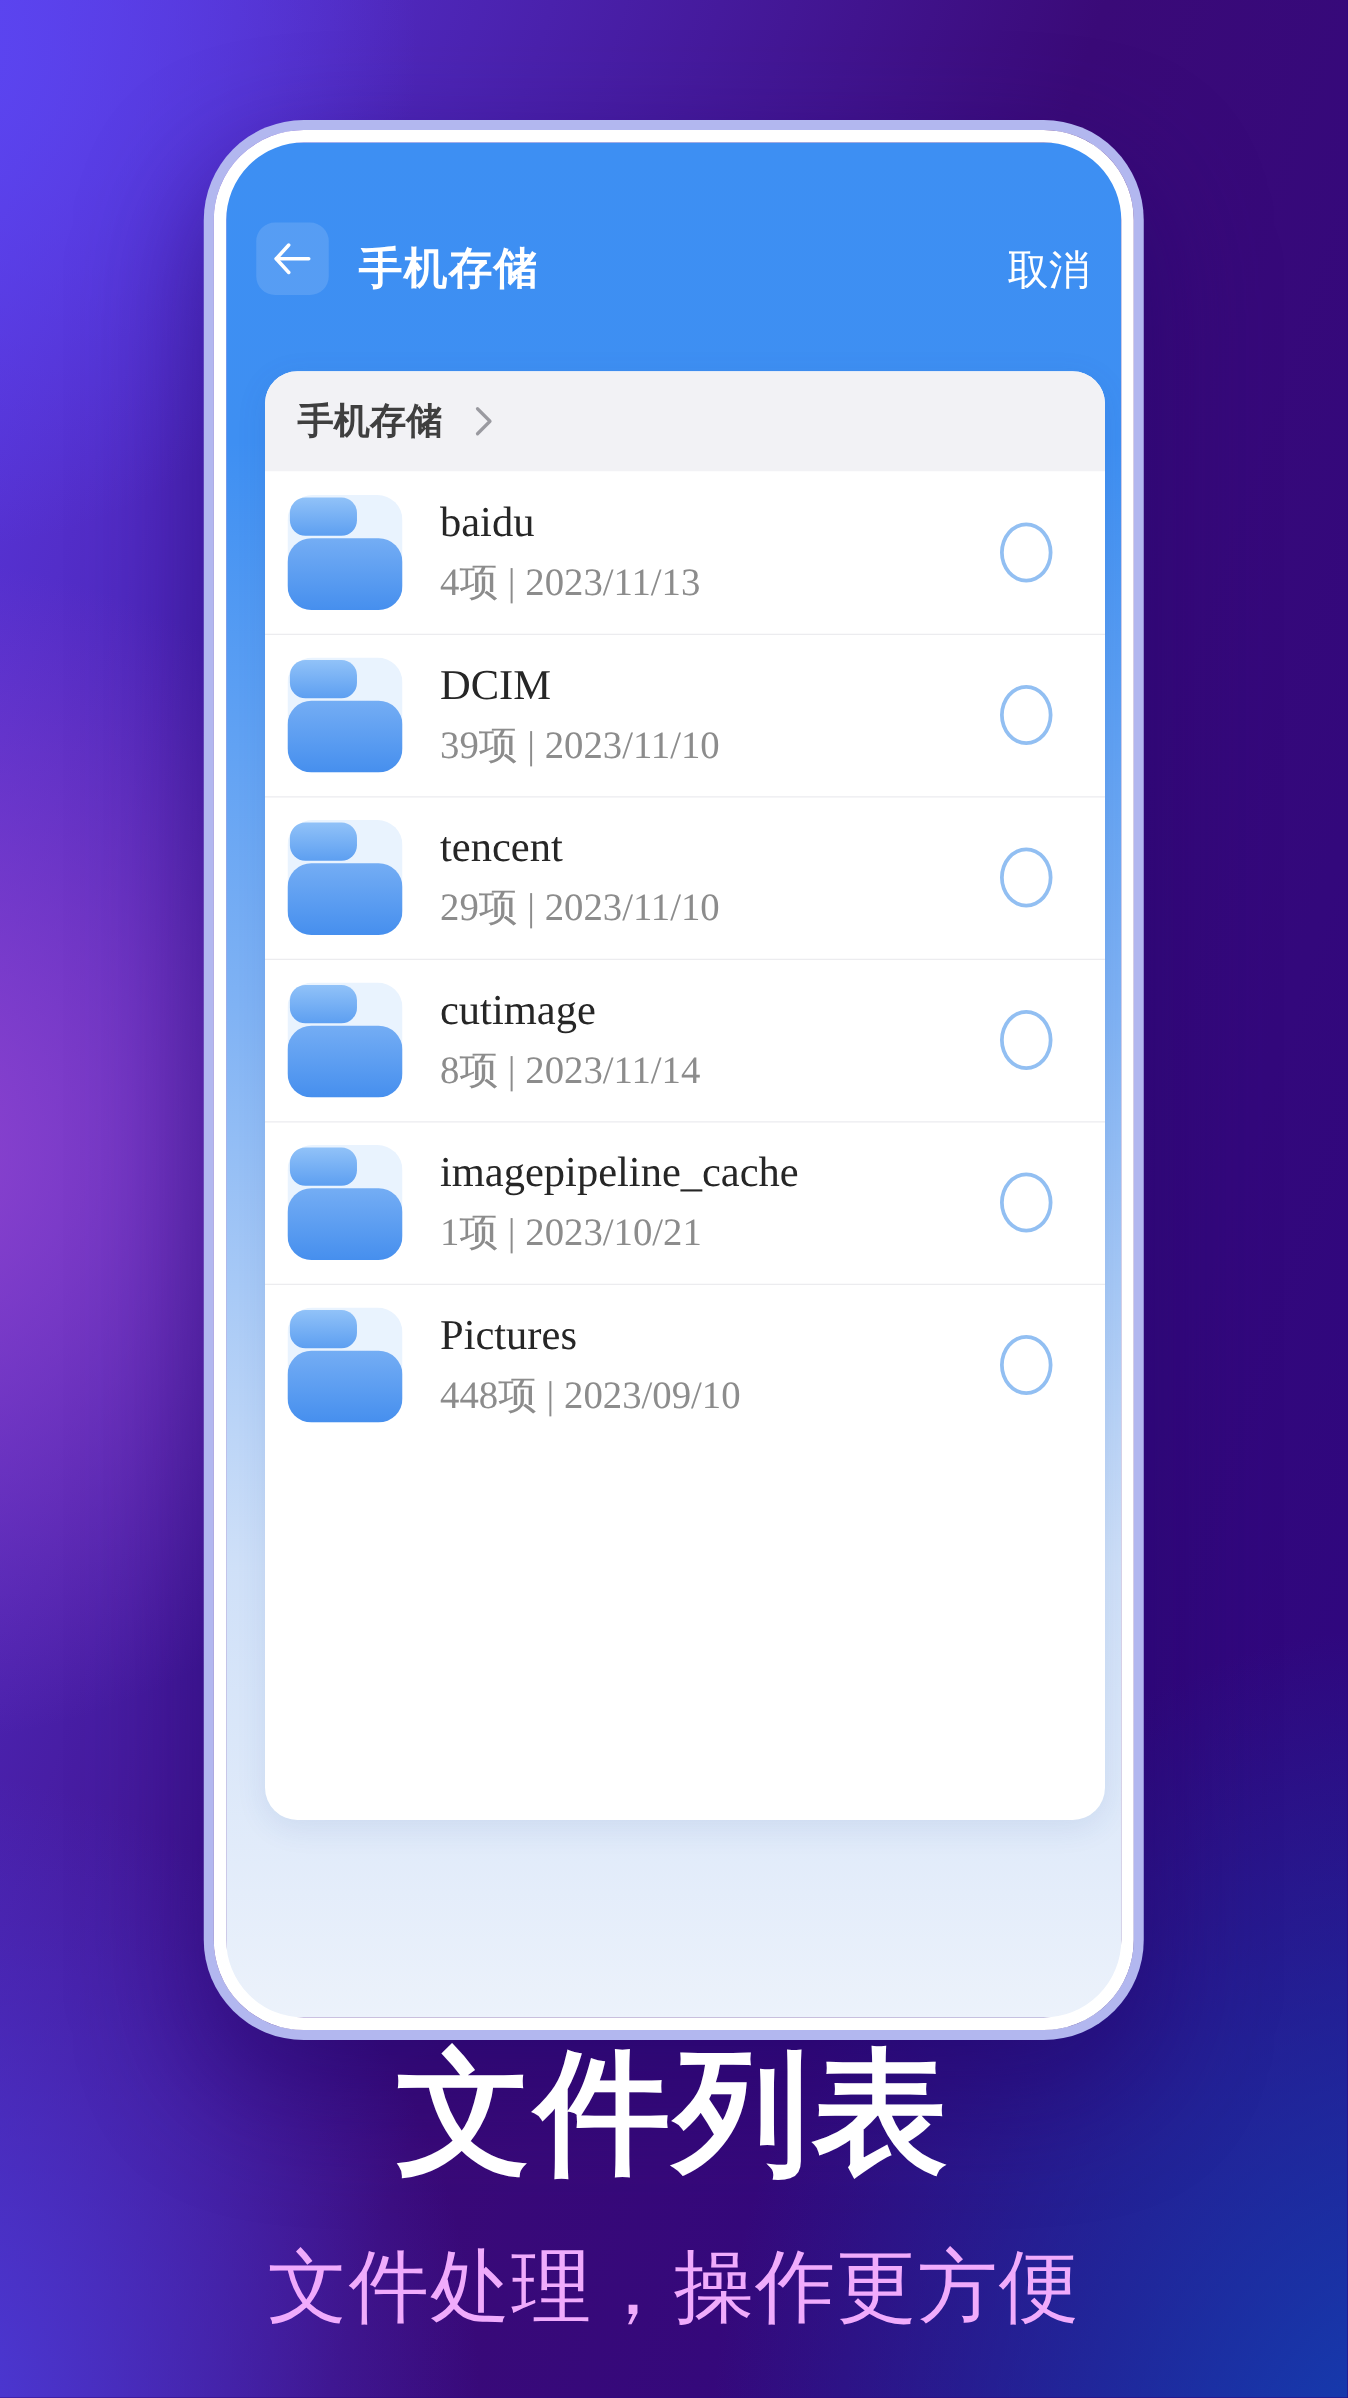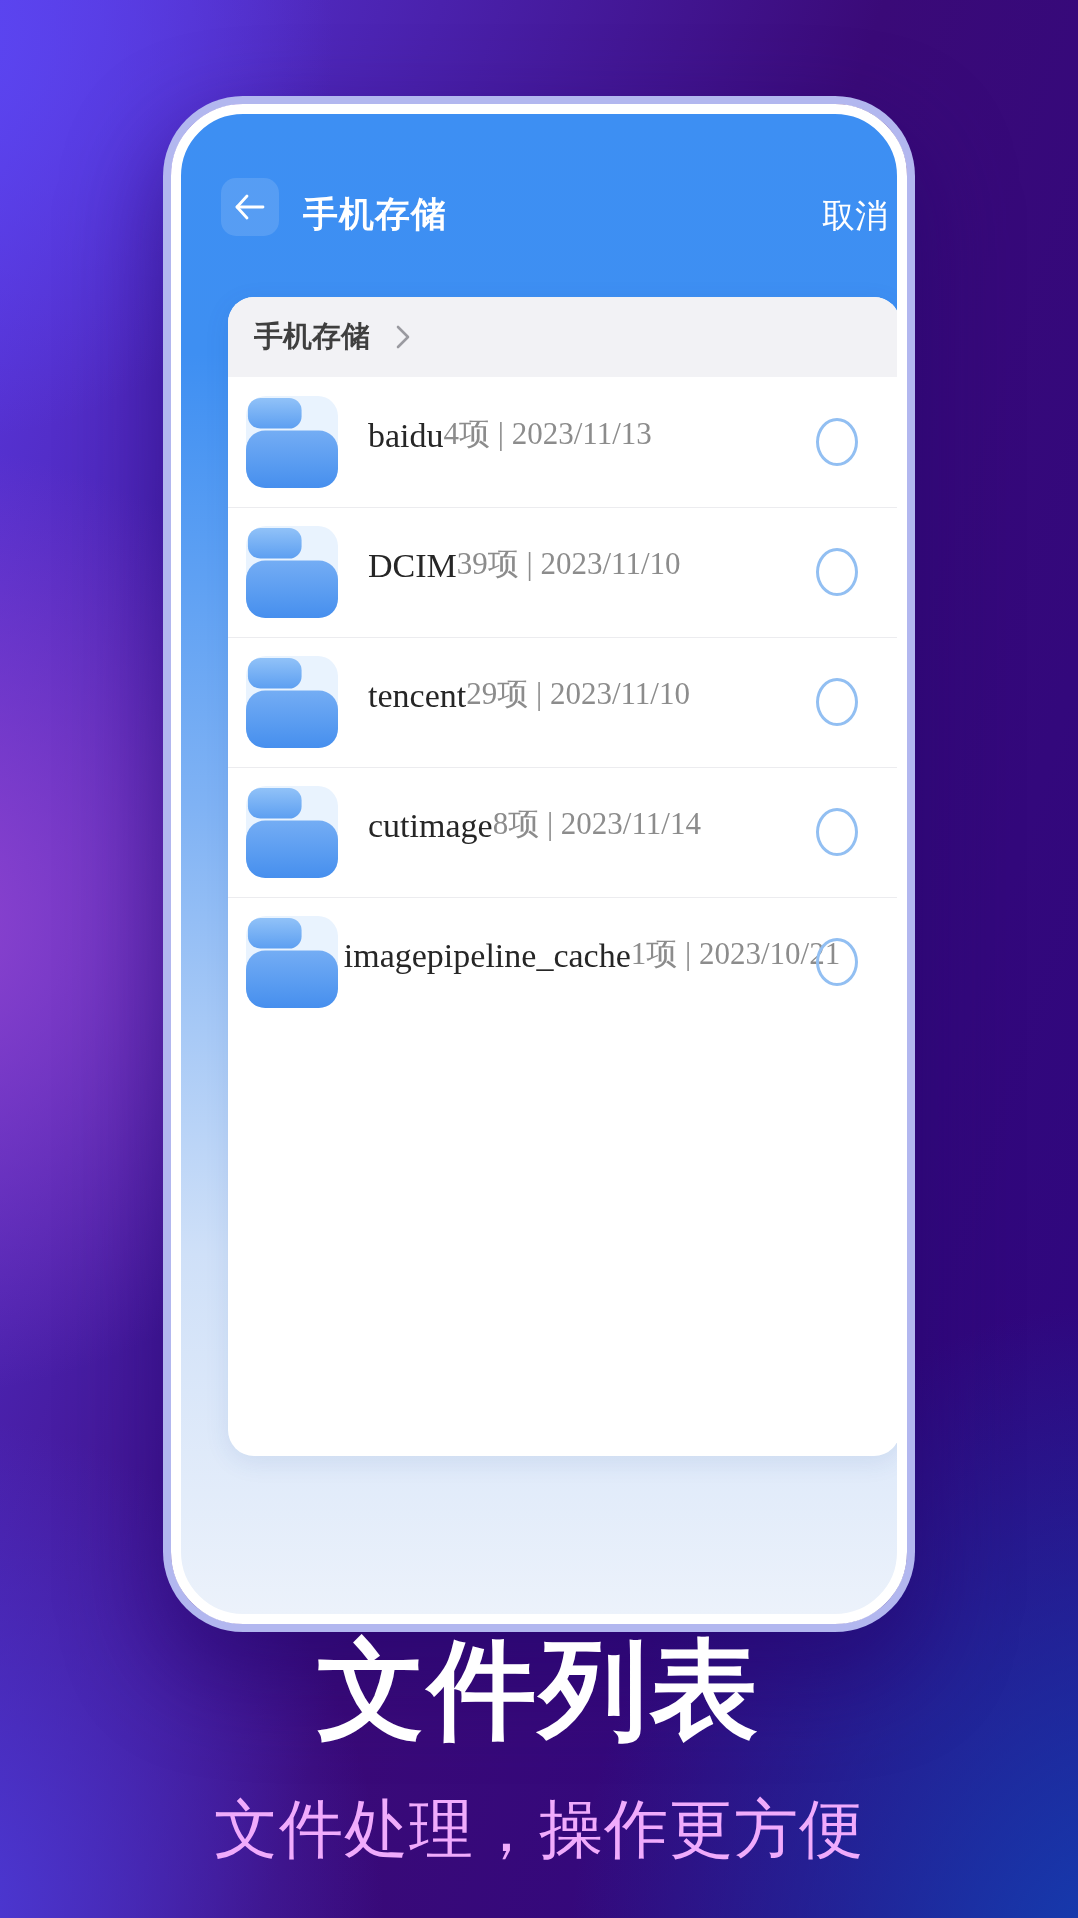--- a/index.html
+++ b/index.html
@@ -16,21 +16,21 @@
   }
 
   
   .phone{
     position:absolute;left:171px;top:104px;width:736px;height:1520px;
     box-sizing:border-box;border:10px solid #ffffff;border-radius:72px;
     background:linear-gradient(180deg,#3d8ff3 0%,#3e8ff2 16%,#7fb2f4 46%,#cfe0f8 76%,#ecf2fb 100%);
     box-shadow:0 0 0 8px #b2b7ef, 0 40px 90px 12px rgba(34,6,110,0.55);
     overflow:hidden;
   }
-  .screen{position:relative;width:100%;height:100%;margin-left:16px;}
+  .screen{position:relative;width:100%;height:100%;}
 
   
   .hdr-back{
     position:absolute;left:24px;top:64px;width:58px;height:58px;border-radius:15px;
     background:rgba(255,255,255,0.13);display:flex;align-items:center;justify-content:center;
     cursor:pointer;
   }
   .hdr-title{
     position:absolute;left:106px;top:77px;color:#ffffff;font-size:35px;font-weight:600;
     font-family:"Liberation Serif","DejaVu Serif",serif;letter-spacing:1px;
@@ -53,21 +53,21 @@
   }
   .crumb-chev{margin-left:24px;display:flex;align-items:center;}
 
   .row{
     height:130px;display:flex;align-items:center;padding:0 42px 0 18px;position:relative;cursor:pointer;
   }
   .row + .row::before{
     content:"";position:absolute;left:0;right:0;top:0;height:1px;background:#ececef;
   }
   .ficon{width:92px;height:92px;flex:0 0 auto;margin-right:30px;}
-  .rcol{display:flex;flex-direction:row;justify-content:center;min-width:0;}
+  .rcol{display:flex;flex-direction:column;justify-content:center;min-width:0;}
   .rname{
     color:#262626;font-size:34px;line-height:1.05;margin-bottom:13px;
     font-family:"Liberation Serif","DejaVu Serif",serif;white-space:nowrap;
   }
   .rmeta{
     color:#8c8c8c;font-size:31px;line-height:1.05;
     font-family:"Liberation Serif","DejaVu Serif",serif;white-space:nowrap;
   }
   .ckbox{
     margin-left:auto;flex:0 0 auto;width:36px;height:42px;border:3px solid #92bff2;
@@ -178,19 +178,31 @@
             <rect width="96" height="96" rx="21" fill="#e9f3fe"></rect>
             <rect x="2" y="2" width="56" height="32" rx="13" fill="url(#tabGrad)"></rect>
             <rect x="0" y="36" width="96" height="60" rx="20" fill="url(#bodyGrad)"></rect>
           </svg>
         <div class="rcol">
             <div class="rname">imagepipeline_cache</div>
             <div class="rmeta">1项 | 2023/10/21</div>
           </div>
         <div class="ckbox"></div>
       </div>
+      <div class="row">
+        <svg class="ficon" viewBox="0 0 96 96">
+            <rect width="96" height="96" rx="21" fill="#e9f3fe"></rect>
+            <rect x="2" y="2" width="56" height="32" rx="13" fill="url(#tabGrad)"></rect>
+            <rect x="0" y="36" width="96" height="60" rx="20" fill="url(#bodyGrad)"></rect>
+          </svg>
+        <div class="rcol">
+            <div class="rname">Pictures</div>
+            <div class="rmeta">448项 | 2023/09/10</div>
+          </div>
+        <div class="ckbox"></div>
+      </div>
 
     </div>
   </div>
 </div>
 
 <div class="cap-title">文件列表</div>
 <div class="cap-sub">文件处理，操作更方便</div>
 
 </body></html>

